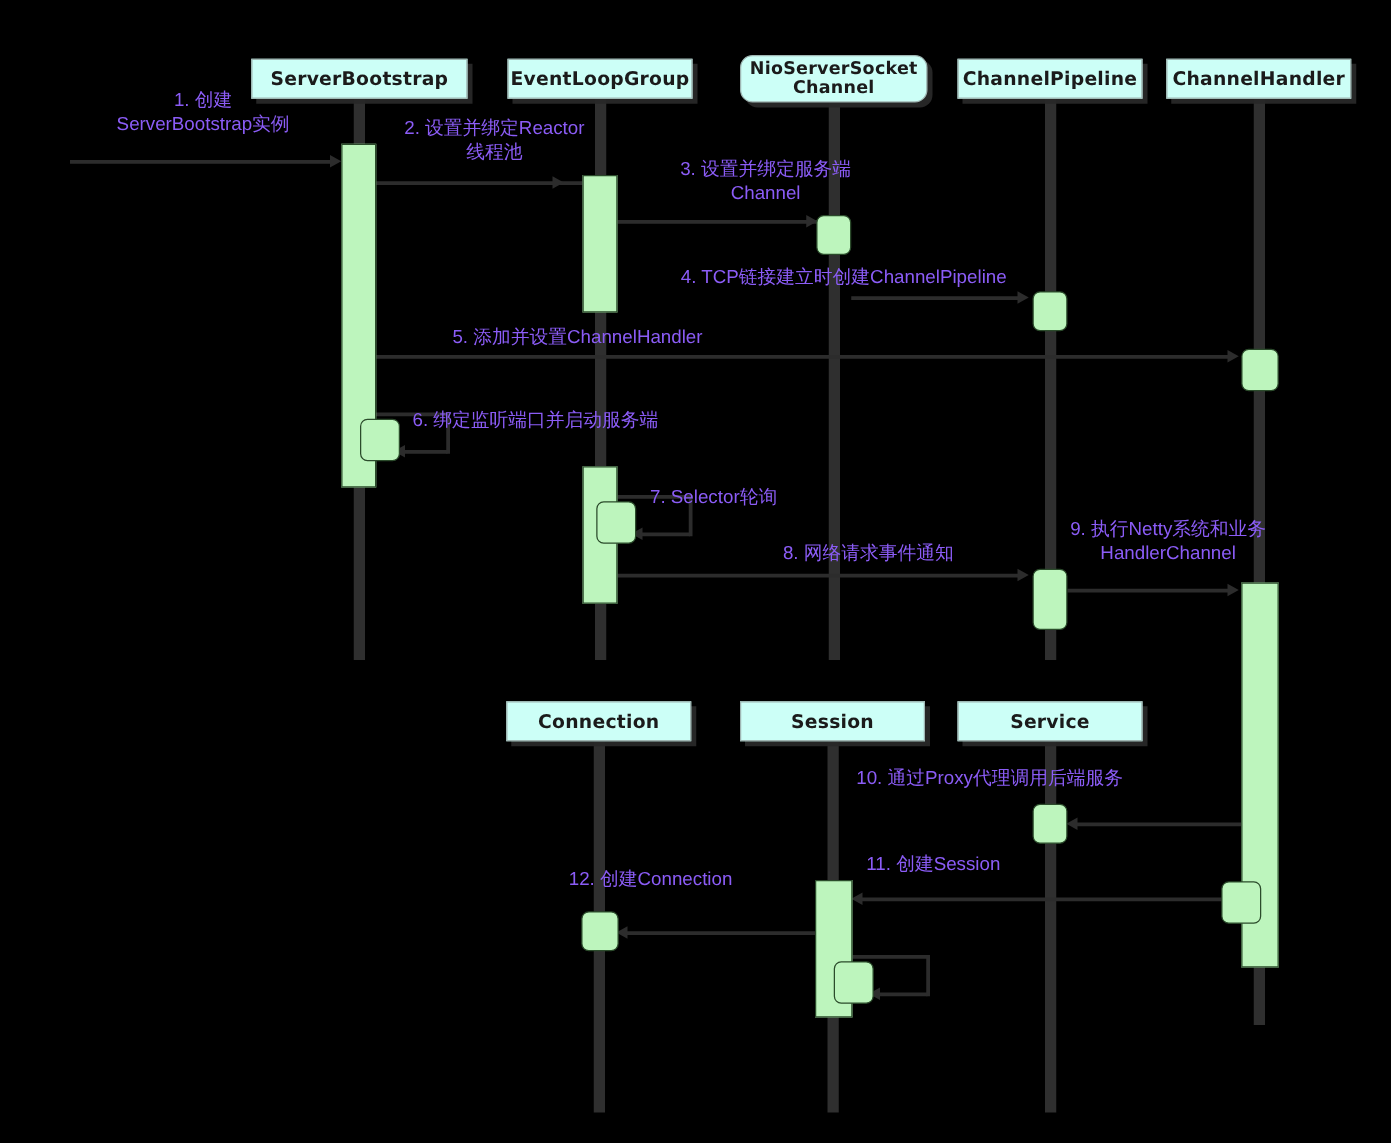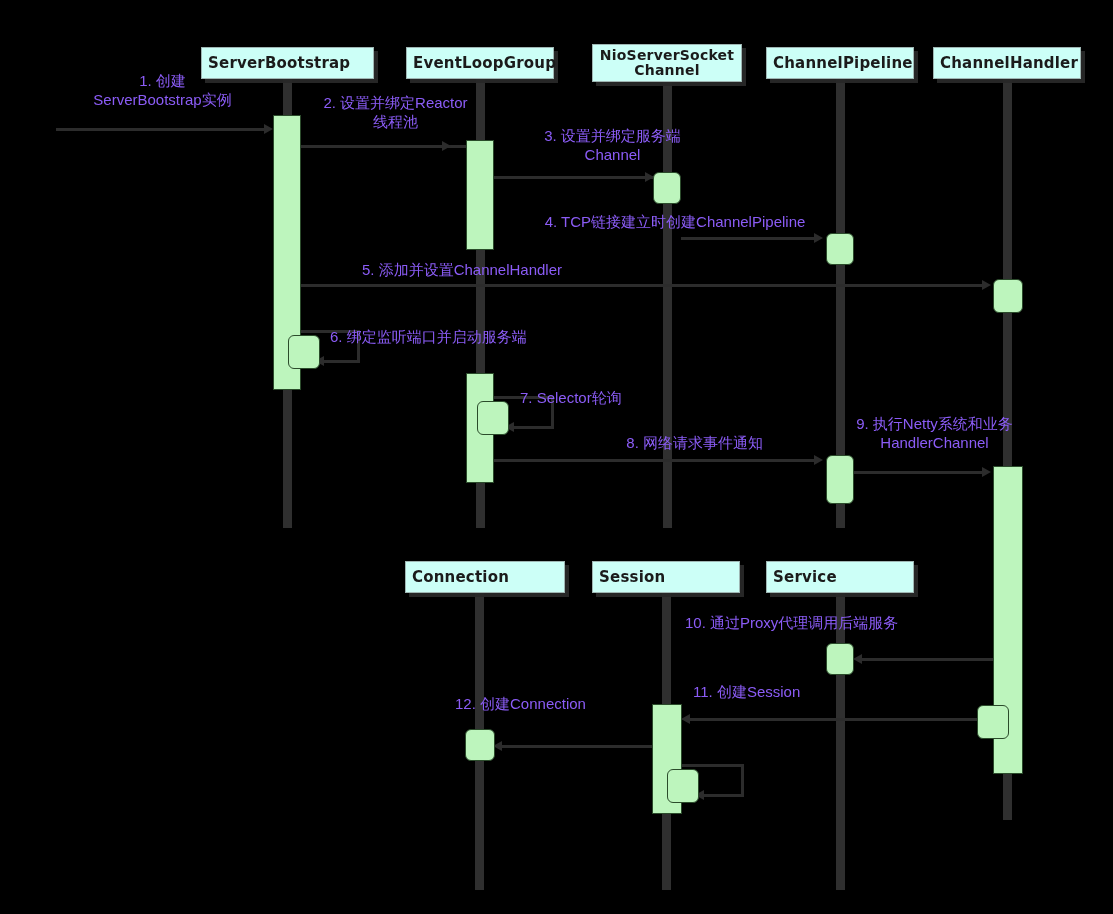--- a/index.html
+++ b/index.html
@@ -25,30 +25,30 @@
   }
   
   .participant {
     position: absolute;
     box-sizing: border-box;
     background: #ccfff7;
     border: 1px solid #9fb6b3;
     box-shadow: 4px 4px 0 rgba(40,40,40,0.95);
     display: flex;
     align-items: center;
-    justify-content: flex-start;
+    justify-content: center;
     text-align: center;
     color: #1b1b1b;
     font-weight: bold;
     font-size: 15px;
     line-height: 16px;
     letter-spacing: .2px;
     padding: 2px 6px;
   }
-  .participant.two-line { font-size: 14px; line-height: 15px; }
+  .participant.two-line { font-size: 14px; line-height: 15px; border-radius: 10px; }
 
   
   .activation {
     position: absolute;
     box-sizing: border-box;
     background: #bdf5bd;
     border: 1px solid #2b4b2b;
   }
   .activation.rounded { border-radius: 6px; }
 
@@ -108,21 +108,21 @@
     <span>NioServerSocket
 Channel</span>
   </div>
   <div class="participant" style="left:766px; top:47px; width:148px; height:32px;">
     <span>ChannelPipeline</span>
   </div>
   <div class="participant" style="left:933px; top:47px; width:148px; height:32px;">
     <span>ChannelHandler</span>
   </div>
 
-  <div class="participant" style="left:405px; top:561px; width:160px; height:32px;">
+  <div class="participant" style="left:405px; top:561px; width:148px; height:32px;">
     <span>Connection</span>
   </div>
   <div class="participant" style="left:592px; top:561px; width:148px; height:32px;">
     <span>Session</span>
   </div>
   <div class="participant" style="left:766px; top:561px; width:148px; height:32px;">
     <span>Service</span>
   </div>
 
   <div class="msg-line" style="left:56px; top:128px; width:210px;"></div>

